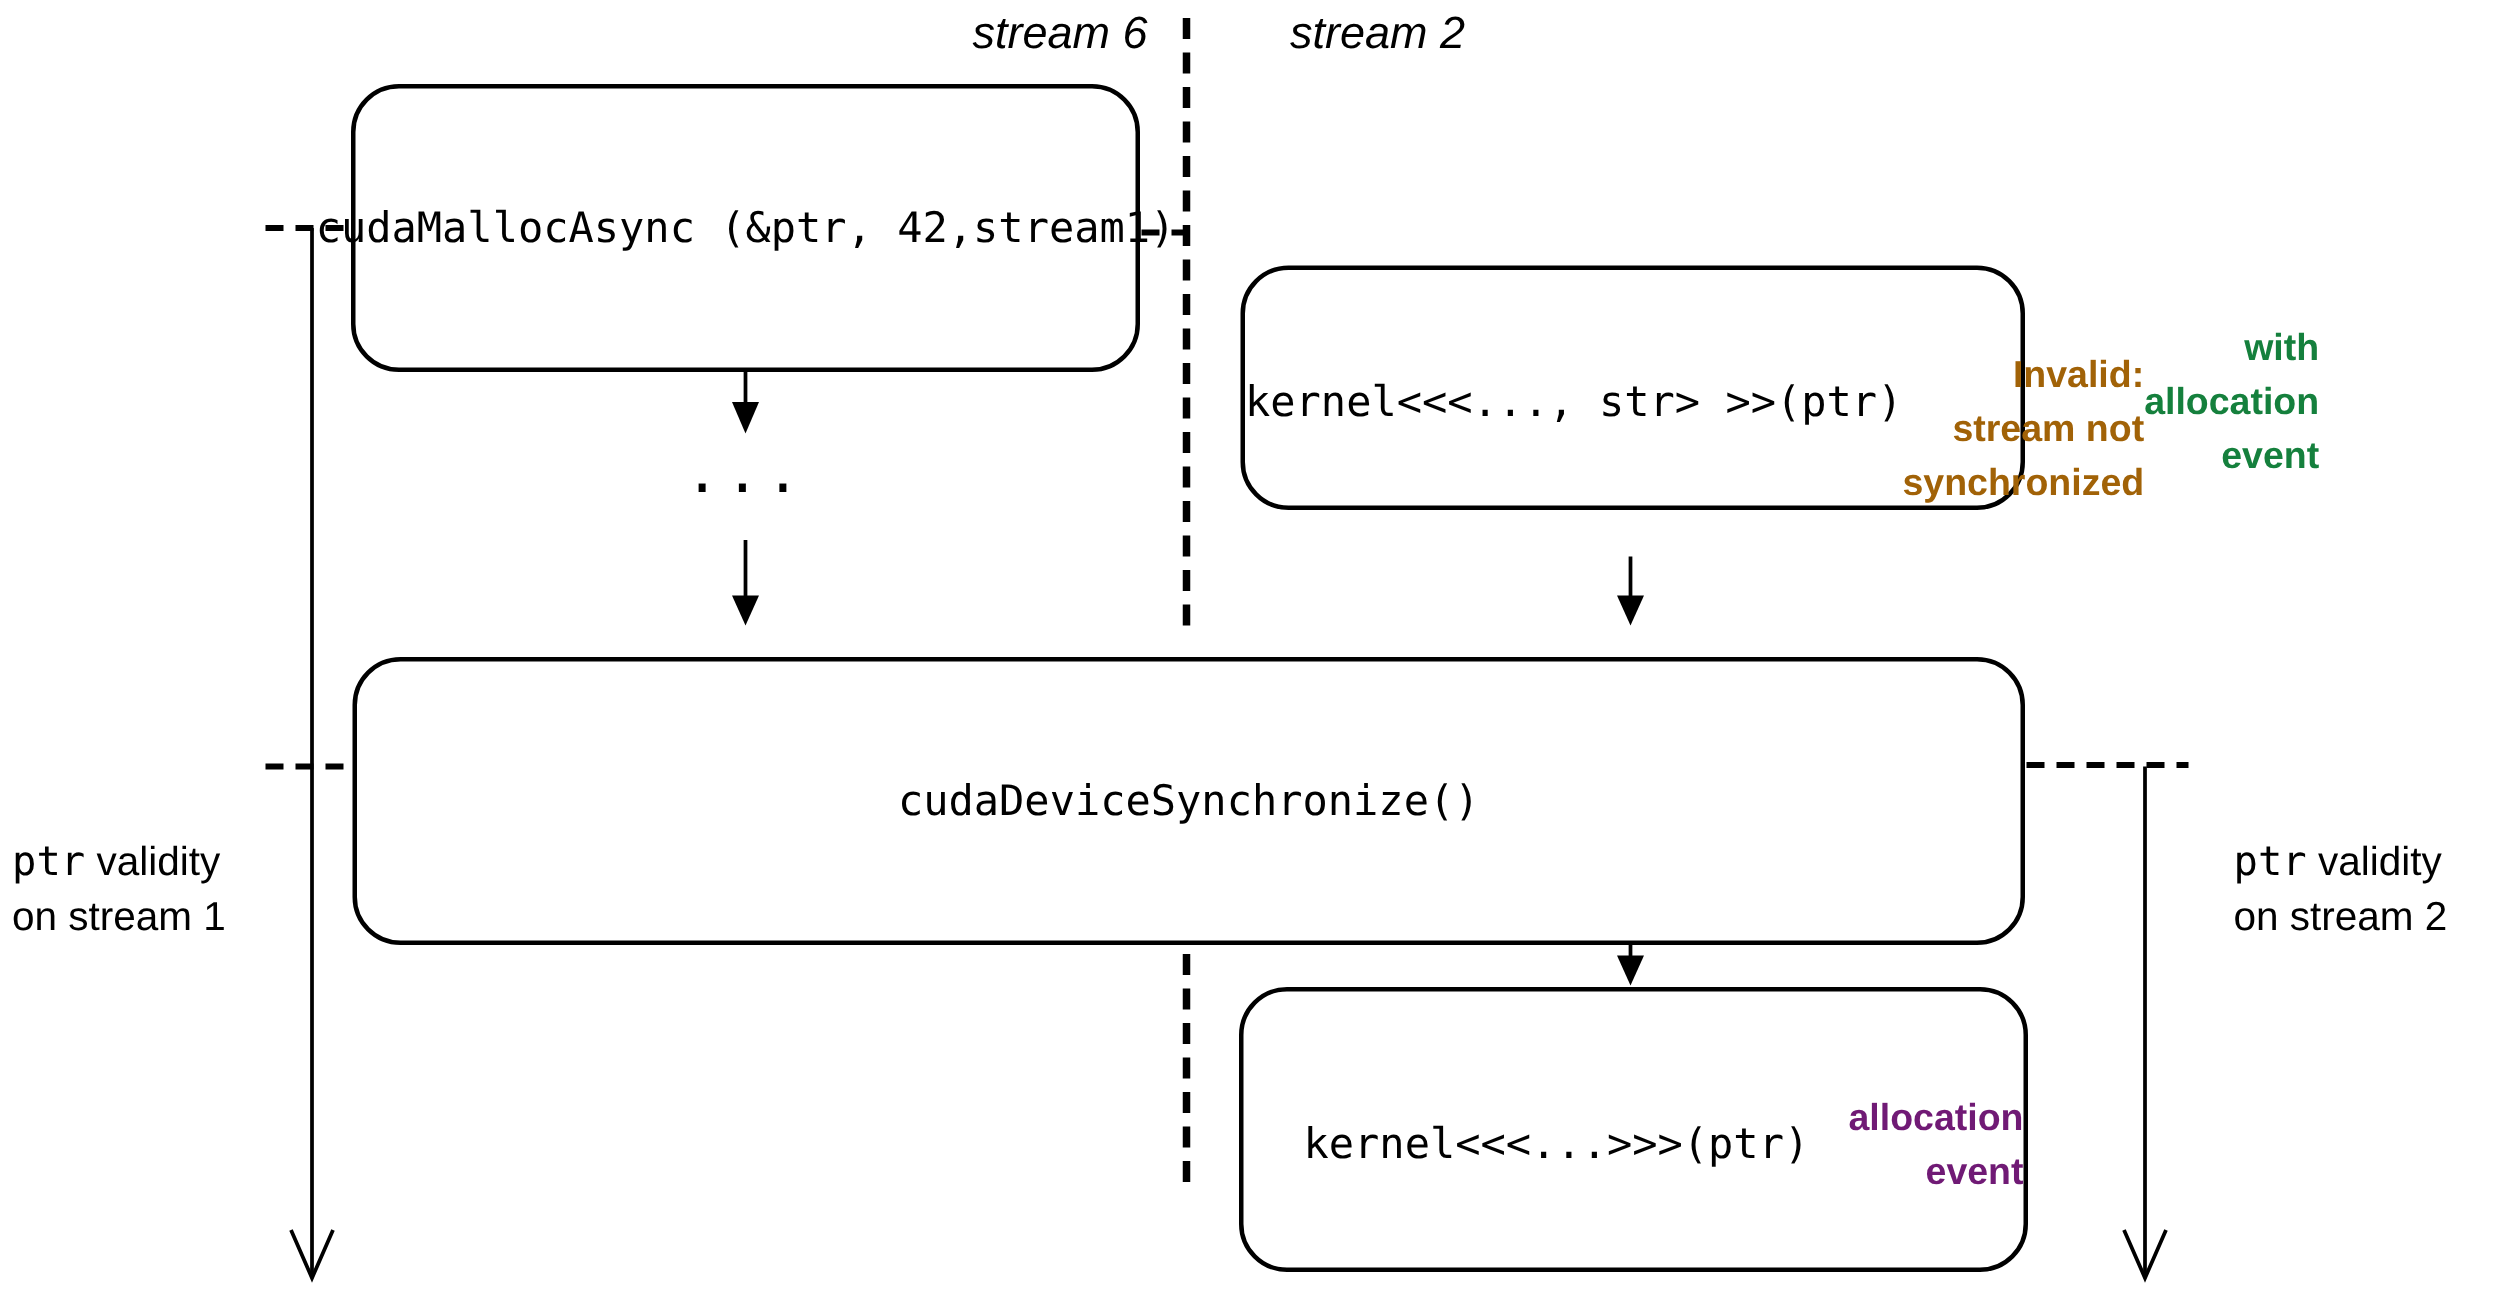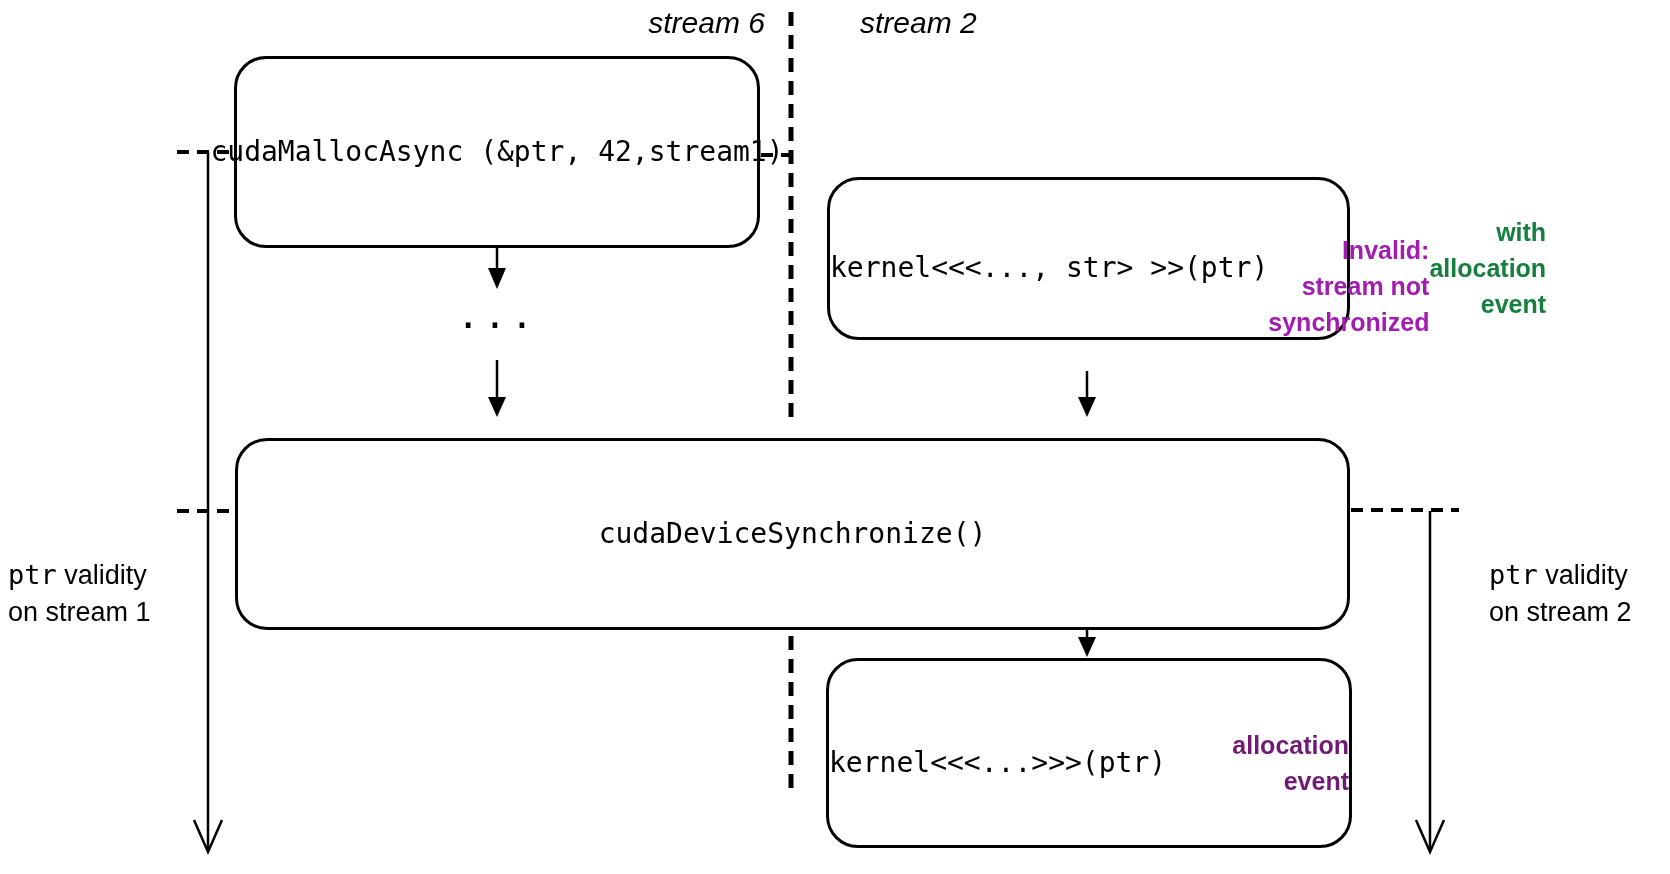--- a/index.html
+++ b/index.html
@@ -18,21 +18,21 @@
     font-size:28px;line-height:38px;white-space:pre;color:#000;
   }
   .note{font-weight:bold;font-size:25px;line-height:36px;}
   .gap-top{margin-top:36px;}
   .stream-header{position:absolute;top:6px;font-style:italic;font-size:30px;}
   #stream1-header{left:560px;width:205px;text-align:right;}
   #stream2-header{left:860px;}
   #box-malloc{left:234px;top:56px;width:526px;height:192px;justify-content:center;}
   #box-invalid{left:827px;top:177px;width:523px;height:163px;padding-top:18px;}
   #box-sync{left:235px;top:438px;width:1115px;height:192px;justify-content:center;}
-  #box-valid{left:826px;top:658px;width:526px;height:190px;padding-top:20px;}
+  #box-valid{left:826px;top:658px;width:526px;height:190px;padding-top:20px;padding-left:40px;}
   .ellipsis{
     position:absolute;left:455px;top:293px;width:84px;text-align:center;
     font-family:"DejaVu Sans Mono","Liberation Mono",monospace;
     font-size:38px;letter-spacing:4px;color:#000;
   }
   .validity-label{position:absolute;font-size:27px;line-height:37px;}
   .validity-label .code{font-size:27px;line-height:37px;display:inline;}
   #validity-left{left:8px;top:556px;}
   #validity-right{left:1489px;top:556px;}
 </style>
@@ -86,21 +86,21 @@
 
   <div class="box" id="box-malloc">
     <div class="code">cudaMallocAsync (&amp;ptr, 42,</div>
     <div class="code">stream1)</div>
   </div>
 
   <div class="ellipsis">...</div>
 
   <div class="box" id="box-invalid">
     <div class="code">kernel&lt;&lt;&lt;..., str&gt; &gt;&gt;(ptr)</div>
-    <div class="note gap-top" style="color: #a21caf;">Invalid: stream not synchronized</div>
+    <div class="note gap-top" style="color: #a16207;">Invalid: stream not synchronized</div>
     <div class="note" style="color: #15803d;">with allocation event</div>
   </div>
 
   <div class="box" id="box-sync">
     <div class="code">cudaDeviceSynchronize()</div>
   </div>
 
   <div class="box" id="box-valid">
     <div class="code">kernel&lt;&lt;&lt;...&gt;&gt;&gt;(ptr)</div>
     <div class="note" style="color: #701a75;">allocation event</div>

